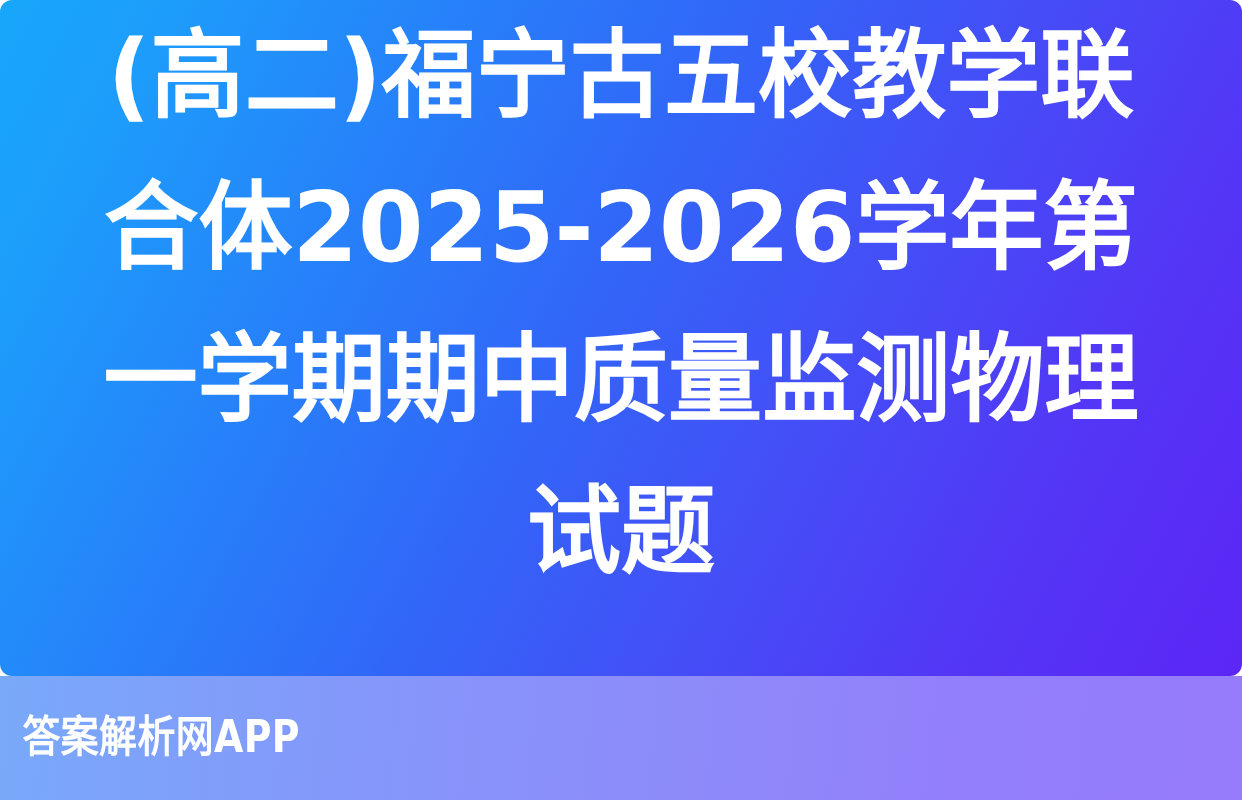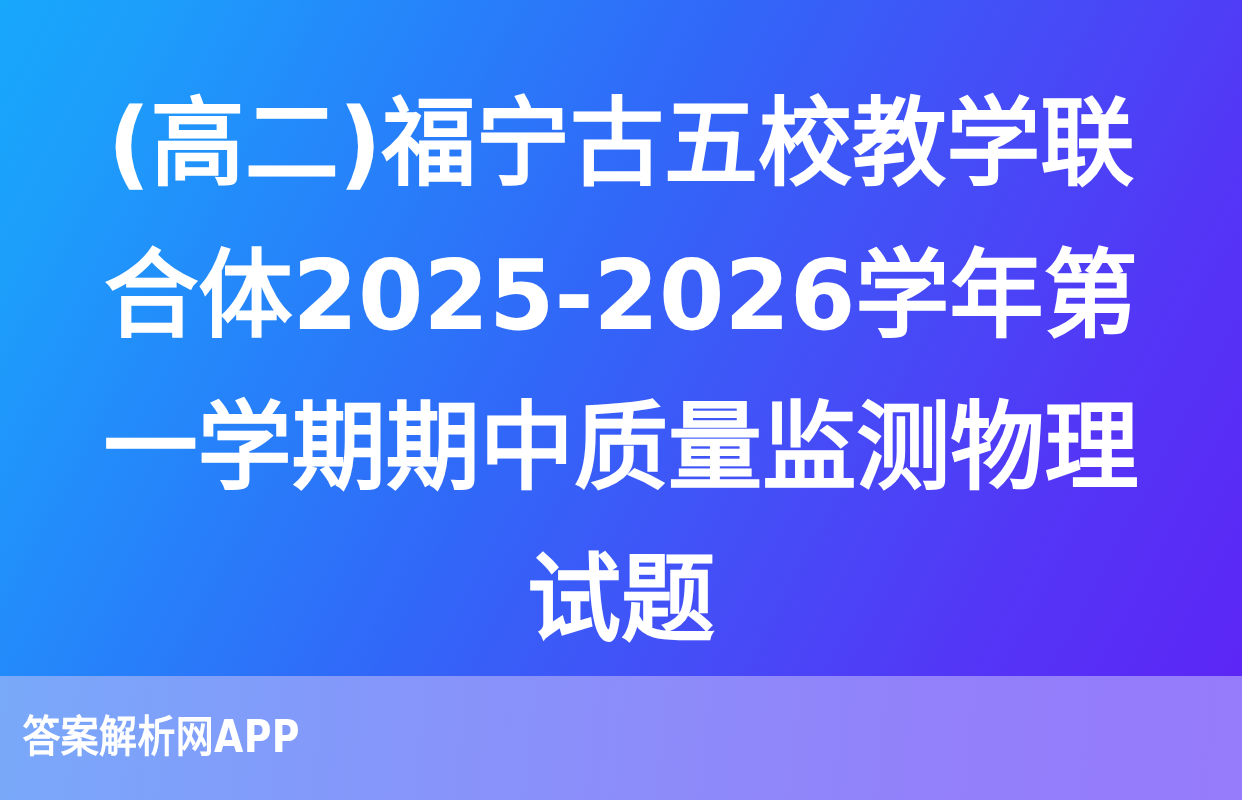--- a/index.html
+++ b/index.html
@@ -31,23 +31,24 @@
         #17a7fb 0%,
         #1c9ffb 9%,
         #2585fa 26%,
         #3167f8 46%,
         #4350f7 63%,
         #5435f6 83%,
         #5c26f5 100%);
     display: flex;
     flex-direction: column;
     align-items: center;
-    justify-content: flex-end;
+    justify-content: flex-start;
     box-sizing: border-box;
     padding: 0 62px;
+    border-radius: 12px;
   }
 
   .title-block {
     width: 100%;
     text-align: center;
     color: #ffffff;
   }
 
   .title-line {
     display: block;

